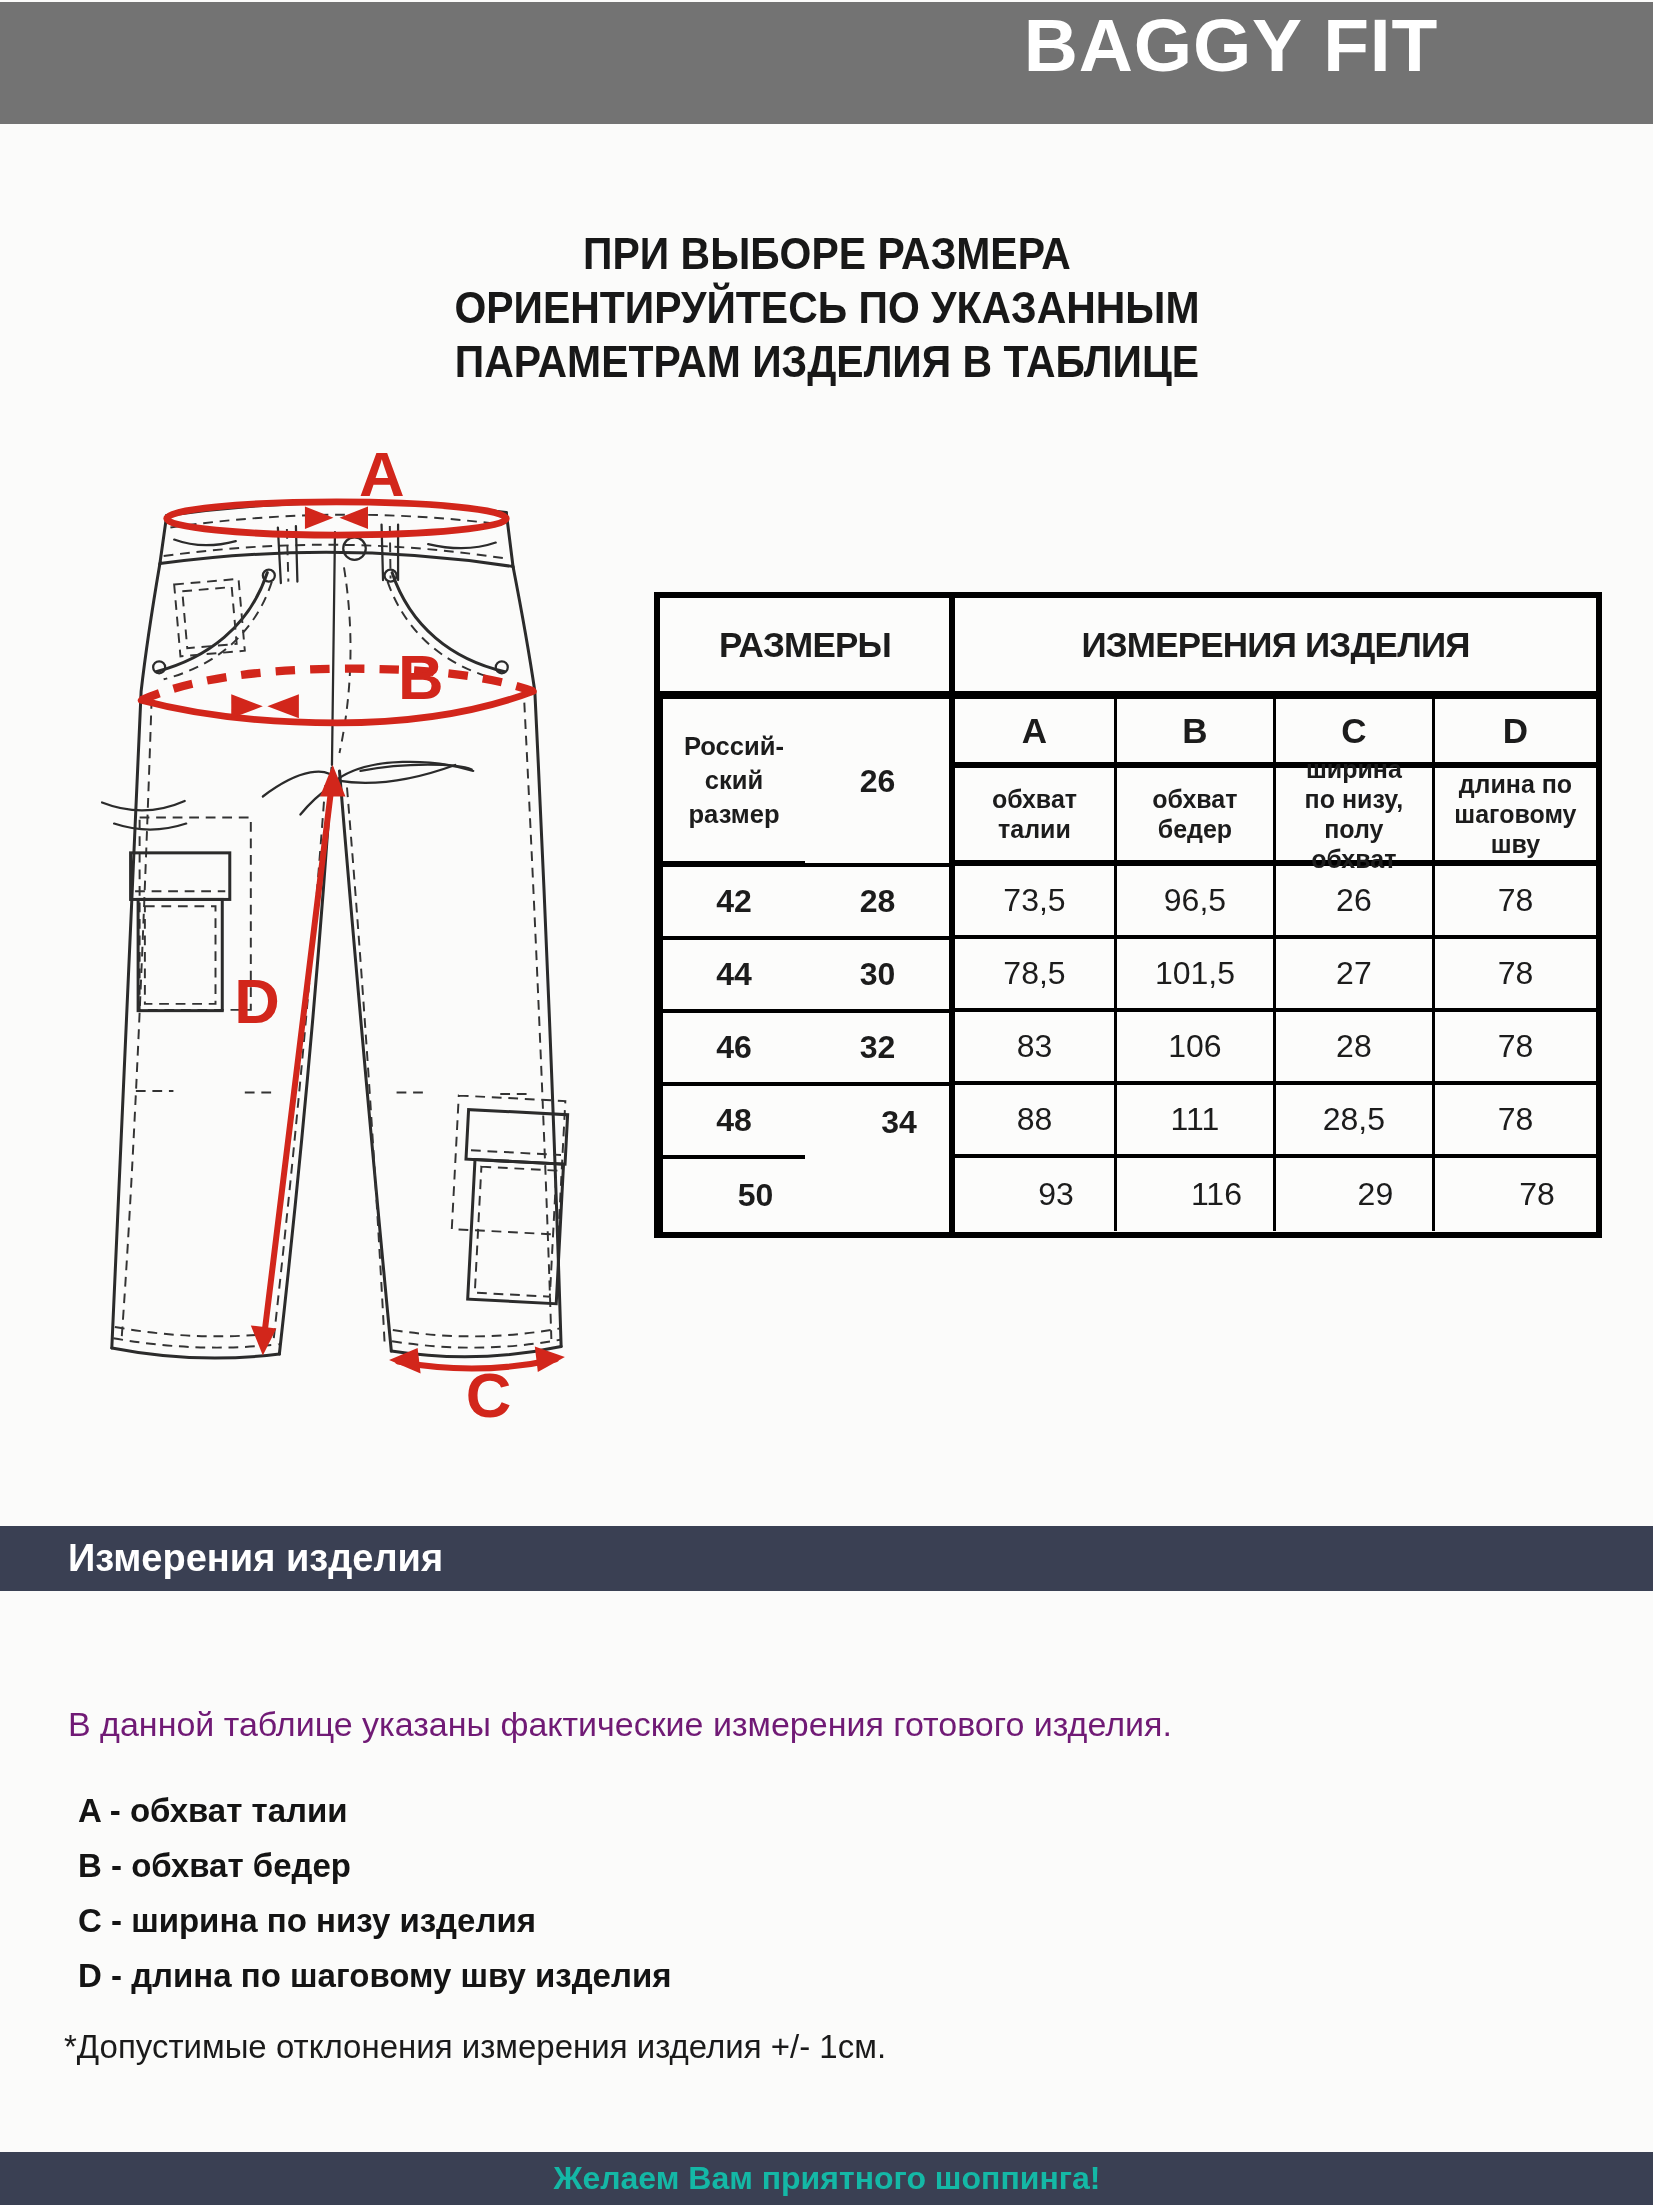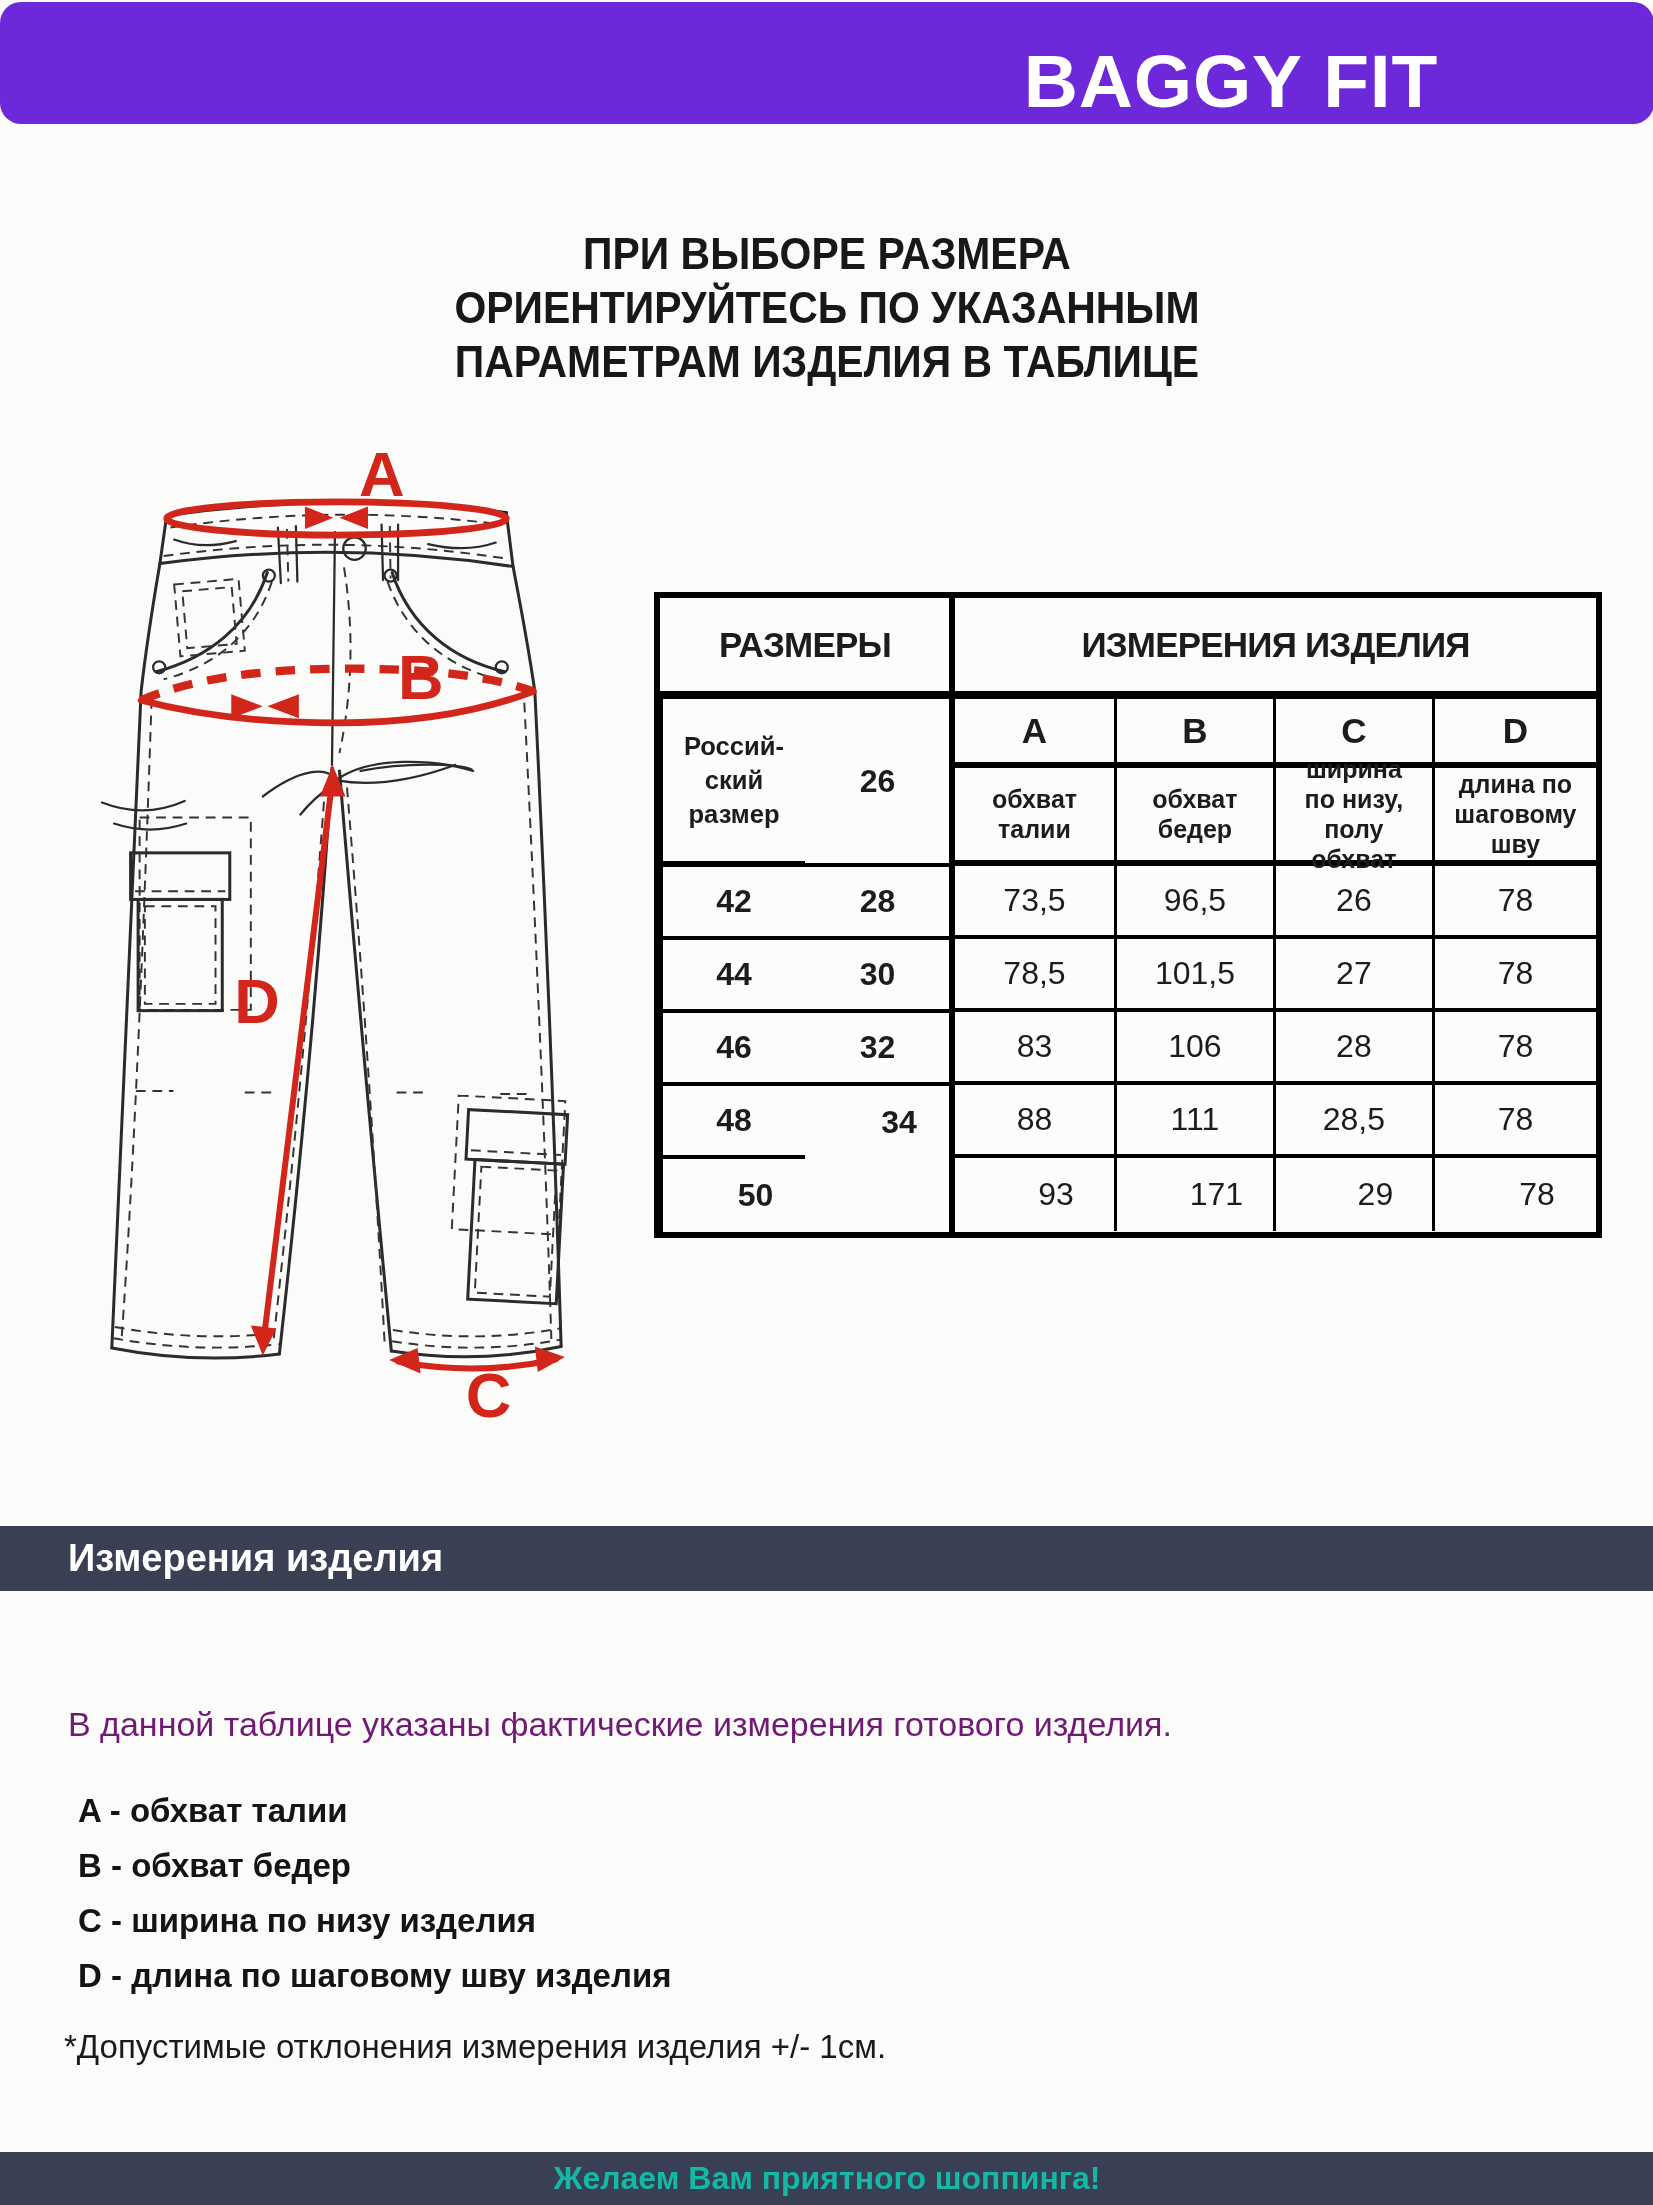--- a/index.html
+++ b/index.html
@@ -2,22 +2,22 @@
 <html style="font-size:12px"><head>
 <meta charset="utf-8">
 <style>
   html,body{margin:0;padding:0;}
   #page{
     position:relative;width:1654px;height:2205px;background:#fbfbfa;
     font-family:"Liberation Sans", sans-serif;color:#1c1c1c;overflow:hidden;
   }
   
   .top-bar{
-    position:absolute;top:2.3px;left:0;width:1654px;height:122px;background:#6d28d9;
-    display:flex;align-items:flex-end;justify-content:flex-end;box-sizing:border-box;padding-right:216px;border-radius:21px;
+    position:absolute;top:2.3px;left:0;width:1654px;height:122px;background:#737373;
+    display:flex;align-items:flex-start;justify-content:flex-end;box-sizing:border-box;padding-right:216px;
   }
   .top-bar .brand{color:#ffffff;font-weight:bold;font-size:75px;letter-spacing:0.8px;}
   
   .intro{
     position:absolute;top:227px;left:0;width:1654px;text-align:center;
     font-weight:bold;font-size:44px;line-height:54px;color:#181818;
     transform:scaleX(0.93);transform-origin:50% 0;
   }
   
   .tbl{position:absolute;border:6.8px solid #000;box-sizing:border-box;background:#fcfcfb;display:grid;}
@@ -213,21 +213,21 @@
     <div class="c val vl">106</div>
     <div class="c val vl">28</div>
     <div class="c val vl">78</div>
 
     <div class="c val">88</div>
     <div class="c val vl">111</div>
     <div class="c val vl">28,5</div>
     <div class="c val vl">78</div>
 
     <div class="c val nb">93</div>
-    <div class="c val vl nb">171</div>
+    <div class="c val vl nb">116</div>
     <div class="c val vl nb">29</div>
     <div class="c val vl nb">78</div>
   </div>
 
   <div class="section-bar">
     <span class="t">Измерения изделия</span>
   </div>
 
   <div class="paragraph">В данной таблице указаны фактические измерения готового изделия.</div>
 

